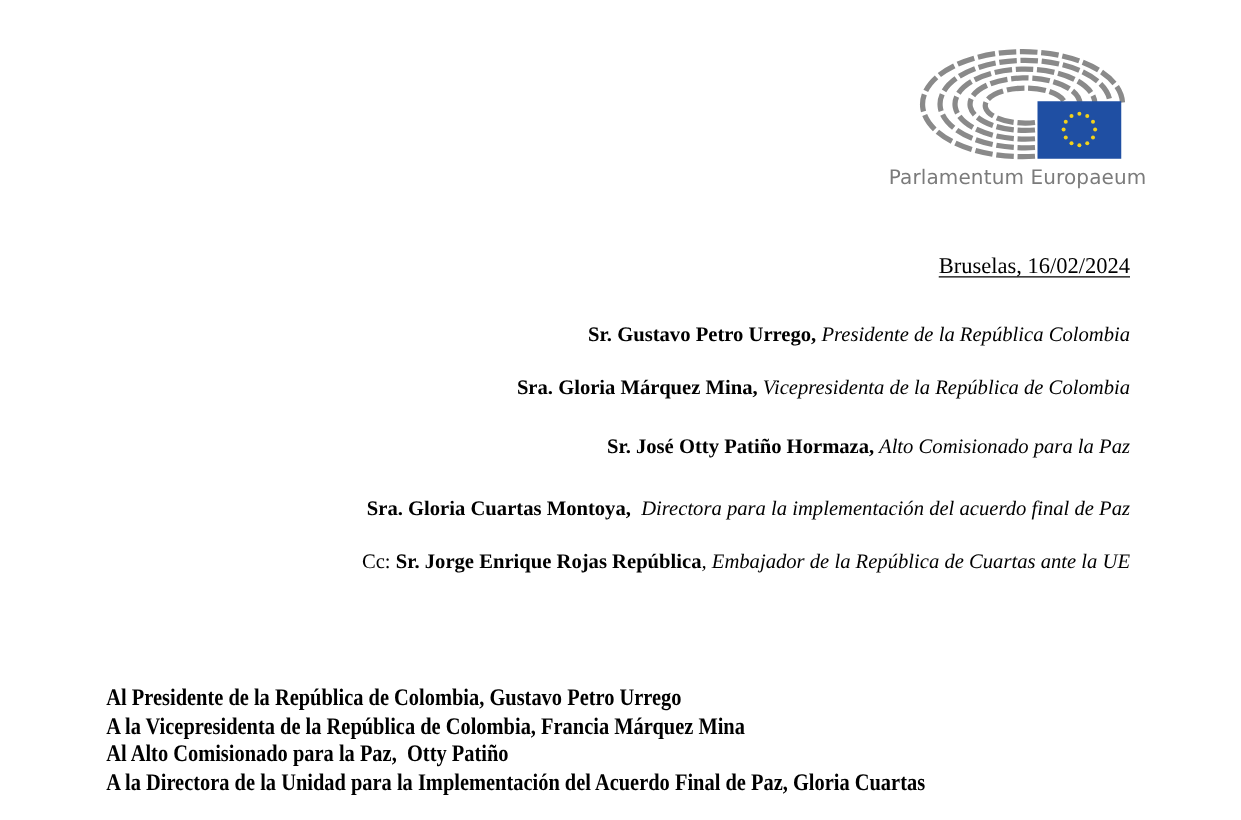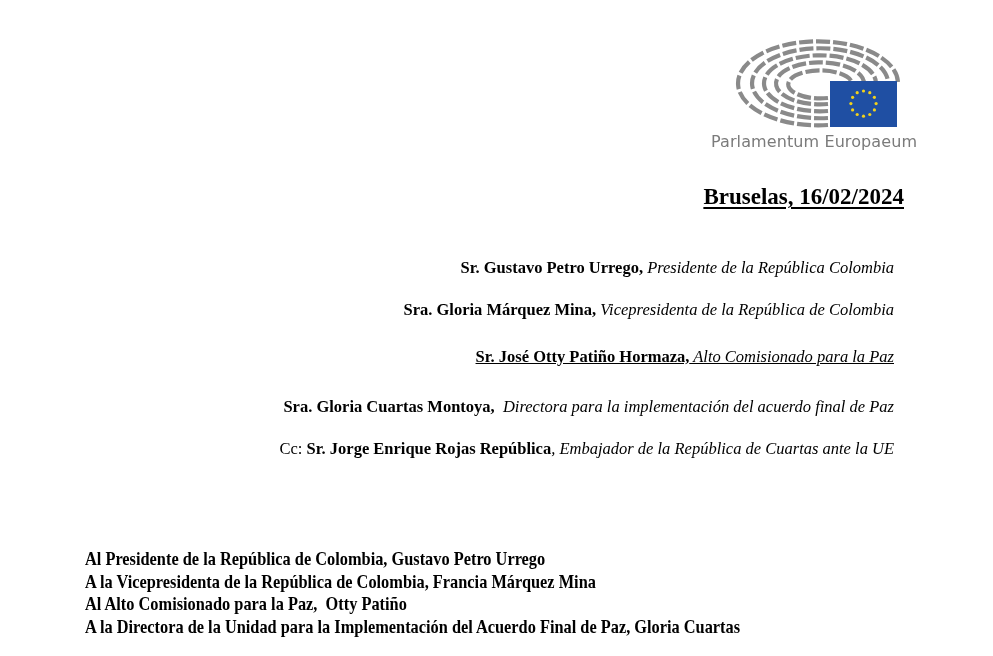--- a/index.html
+++ b/index.html
@@ -2,23 +2,23 @@
 <html><head>
 <meta charset="utf-8">
 <style>
   html, body { margin: 0; padding: 0; background: #ffffff; }
   body { width: 993px; height: 656px; position: relative; overflow: hidden;
          font-family: "Liberation Serif", "DejaVu Serif", serif; color: #000; }
   .logo { position: absolute; left: 700px; top: 36px; width: 210px; height: 120px; }
   .logo svg { position: absolute; left: 0; top: 0; }
   .logo-text { position: absolute; left: 11px; top: 96px; font-family: "DejaVu Sans", "Liberation Sans", sans-serif;
                font-size: 16px; color: #7b7b7b; letter-spacing: 0.1px; white-space: nowrap; }
-  .date { position: absolute; right: 89px; top: 184px; font-size: 23px; font-weight: bold;
+  .date { position: absolute; right: 89px; top: 202px; font-size: 18px; font-weight: normal;
           text-decoration: underline; text-underline-offset: 3px; white-space: nowrap; }
-  .addr { position: absolute; right: 99px; font-size: 16.5px; white-space: nowrap; text-align: left; }
+  .addr { position: absolute; right: 89px; font-size: 16.5px; white-space: nowrap; text-align: left; }
   .addr b { font-weight: bold; }
   .addr i { font-style: italic; }
   .salutations { position: absolute; left: 85px; top: 548px; font-size: 19px; font-weight: bold;
                  line-height: 22.5px; white-space: nowrap; transform: scaleX(0.86); transform-origin: left top; }
   .salutations div { white-space: pre; }
 </style>
 </head>
 <body>
 
 <div class="logo">
@@ -52,21 +52,21 @@
 </div>
 
 <div class="date">Bruselas, 16/02/2024</div>
 
 <div class="addr" style="top:258px;">
   <b>Sr. Gustavo Petro Urrego,</b><i> Presidente de la República Colombia</i>
 </div>
 <div class="addr" style="top:300px;">
   <b>Sra. Gloria Márquez Mina,</b><i> Vicepresidenta de la República de Colombia</i>
 </div>
-<div class="addr" style="top:347px;text-decoration:underline;">
+<div class="addr" style="top:347px;">
   <b>Sr. José Otty Patiño Hormaza,</b><i> Alto Comisionado para la Paz</i>
 </div>
 <div class="addr" style="top:397px; white-space:pre;margin-left:11px;"><b>Sra. Gloria Cuartas Montoya,</b><i>  Directora para la implementación del acuerdo final de Paz</i></div>
 <div class="addr" style="top:439px; white-space:pre;"><span>Cc: </span><b>Sr. Jorge Enrique Rojas República</b><i>, Embajador de la República de Cuartas ante la UE</i></div>
 
 <div class="salutations">
   <div>Al Presidente de la República de Colombia, Gustavo Petro Urrego</div>
   <div>A la Vicepresidenta de la República de Colombia, Francia Márquez Mina</div>
   <div>Al Alto Comisionado para la Paz,  Otty Patiño</div>
   <div>A la Directora de la Unidad para la Implementación del Acuerdo Final de Paz, Gloria Cuartas</div>

